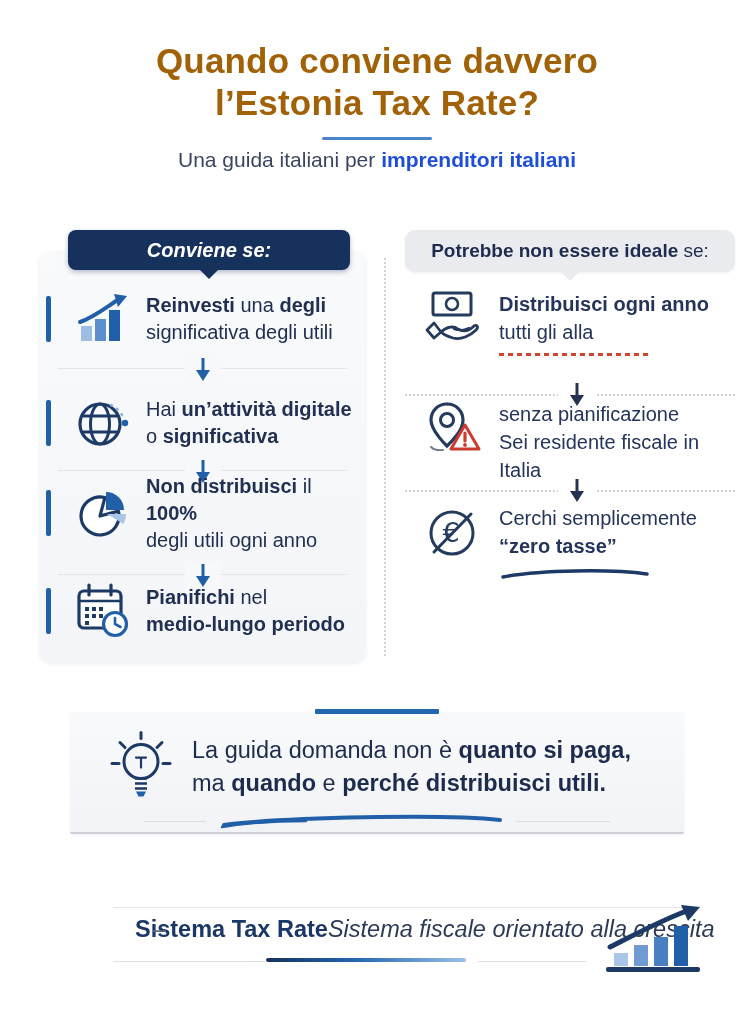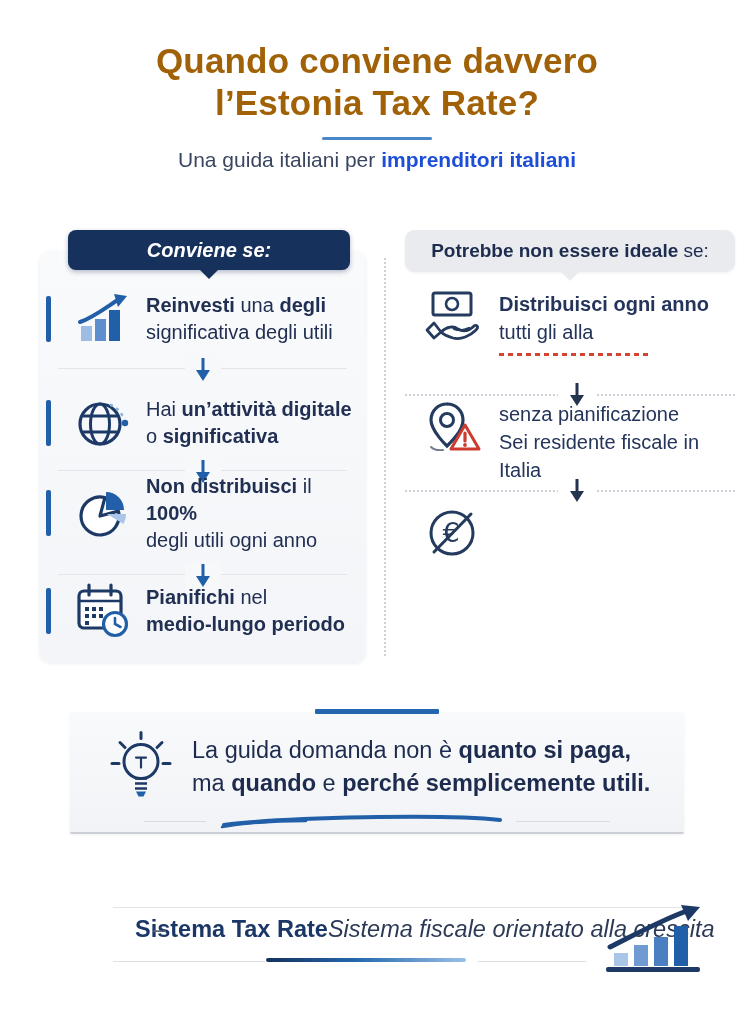--- a/index.html
+++ b/index.html
@@ -290,40 +290,47 @@
             <polygon points="4,14 18,14 11,25" fill="#24344f"></polygon>
           </svg></span>
     </div>
 
     <div class="r-item" style="top:272px;">
       <svg class="r-ic" viewBox="0 0 62 62">
         <circle cx="31" cy="31" r="21" fill="none" stroke="#243b5e" stroke-width="3"></circle>
         <text x="30" y="40" text-anchor="middle" font-size="27" font-family="'DejaVu Sans', sans-serif" fill="#243b5e">€</text>
         <line x1="13" y1="50" x2="50" y2="12" stroke="#243b5e" stroke-width="3" stroke-linecap="round"></line>
       </svg>
+      <div class="r-txt">
+        <div>Cerchi semplicemente</div>
+        <div><b>“zero tasse”</b></div>
+        <svg class="zero-swoosh" width="152" height="14" viewBox="0 0 152 14">
+          <path d="M4 10 C40 3 112 2 148 7" stroke="#1d3a66" stroke-width="3.5" fill="none" stroke-linecap="round"></path>
+        </svg>
+      </div>
     </div>
 
   </div>
 
   <div class="callout">
     <div class="callout-topbar"></div>
     <svg class="callout-bulb" width="78" height="86" viewBox="0 0 78 86">
       <circle cx="39" cy="36" r="17" fill="none" stroke="#1d3a66" stroke-width="3"></circle>
       <path d="M34 32 h10 M39 32 v10" stroke="#1d3a66" stroke-width="2.2" stroke-linecap="round"></path>
       <line x1="39" y1="7" x2="39" y2="13" stroke="#1d3a66" stroke-width="3" stroke-linecap="round"></line>
       <line x1="18" y1="17" x2="23" y2="22" stroke="#1d3a66" stroke-width="3" stroke-linecap="round"></line>
       <line x1="60" y1="17" x2="55" y2="22" stroke="#1d3a66" stroke-width="3" stroke-linecap="round"></line>
       <line x1="10" y1="38" x2="17" y2="38" stroke="#1d3a66" stroke-width="3" stroke-linecap="round"></line>
       <line x1="68" y1="38" x2="61" y2="38" stroke="#1d3a66" stroke-width="3" stroke-linecap="round"></line>
       <path d="M33 53 h12 M33 58 h12 M33 63 h12" stroke="#1d3a66" stroke-width="2.6"></path>
       <path d="M34 66 h10 l-2.5 5 h-5 Z" fill="#2160a8"></path>
     </svg>
     <div class="callout-text">
       <div><span>La guida domanda non è </span><b>quanto si paga,</b></div>
-      <div><span>ma </span><b>quando</b><span> e </span><b>perché semplicemente utili.</b></div>
+      <div><span>ma </span><b>quando</b><span> e </span><b>perché distribuisci utili.</b></div>
     </div>
     <div class="callout-deco">
       <div class="gray-line" style="width:62px;"></div>
       <svg width="290" height="18" viewBox="0 0 290 18">
         <path d="M8 13 C70 5 230 2 284 8" stroke="#2160a8" stroke-width="4" fill="none" stroke-linecap="round"></path>
         <path d="M6 15 C30 11 60 9 90 9" stroke="#2160a8" stroke-width="2.4" fill="none" stroke-linecap="round"></path>
       </svg>
       <div class="gray-line" style="width:94px;"></div>
     </div>
   </div>

